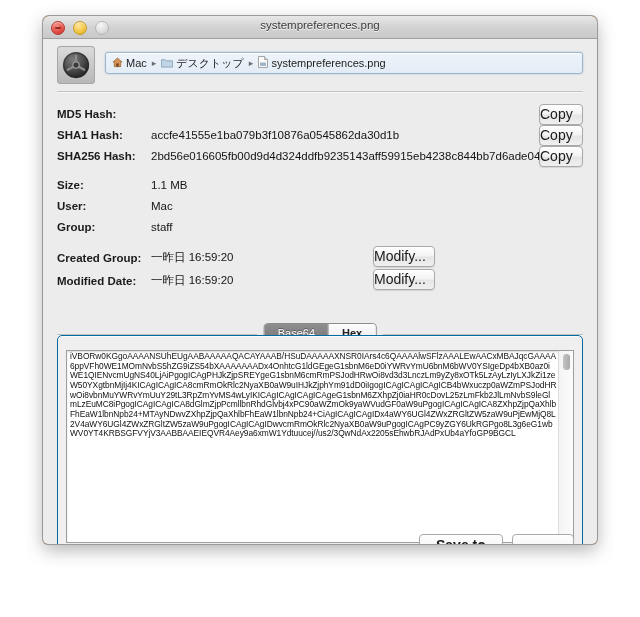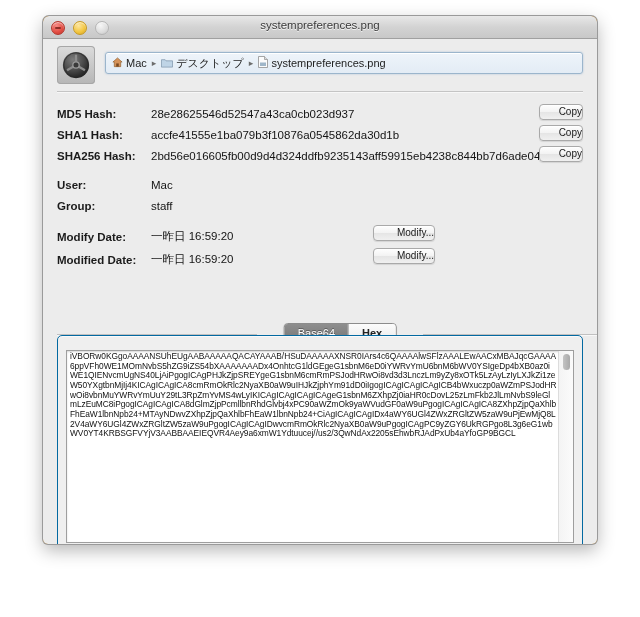--- a/index.html
+++ b/index.html
@@ -167,29 +167,29 @@
     color: #1b1b1b;
   }
   .val {
     position: absolute;
     left: 108px;
     font-size: 11.5px;
     color: #141414;
   }
   .btn {
     font-family: "Liberation Sans", sans-serif;
-    font-size: 10px;
+    font-size: 14px;
     color: #1a1a1a;
     background: linear-gradient(to bottom, #fefefe 0%, #f3f3f3 48%, #e5e5e5 52%, #f0f0f0 100%);
     border: 1px solid #a9a9a9;
     border-radius: 4px;
     box-shadow: 0 1px 1px rgba(0,0,0,0.10), inset 0 1px 0 #ffffff;
     padding: 1px 0 2px;
     cursor: default;
-    text-align: right;
+    text-align: left;
   }
   .copy-btn {
     position: absolute;
     right: 14px;
     width: 44px;
     top: 1px;
   }
   .modify-btn {
     position: absolute;
     left: 330px;
@@ -197,21 +197,20 @@
     top: 0px;
   }
 
   
   #tabbar {
     position: absolute;
     left: 0;
     top: 284px;
     width: 100%;
     height: 22px;
-    padding-left: 40px;
   }
   #tab-line-l, #tab-line-r {
     position: absolute;
     top: 11px;
     height: 1px;
     background: #c0c0c0;
     box-shadow: 0 1px 0 #f8f8f8;
   }
   #tab-line-l { left: 14px; width: 200px; }
   #tab-line-r { right: 14px; width: 200px; }
@@ -382,53 +381,56 @@
         </span>
       </div>
     </div>
 
     <div class="hr" style="top:52px;"></div>
 
     <div id="info">
 
       <div class="row" style="height:21px;">
         <span class="lbl">MD5 Hash:</span>
-        <span class="val">28e28625546d52547a43ca0cb023d937</span>
         <button class="btn copy-btn">Copy</button>
       </div>
 
       <div class="row" style="height:21px;">
         <span class="lbl">SHA1 Hash:</span>
         <span class="val">accfe41555e1ba079b3f10876a0545862da30d1b</span>
         <button class="btn copy-btn">Copy</button>
       </div>
 
       <div class="row" style="height:21px;">
         <span class="lbl">SHA256 Hash:</span>
         <span class="val">2bd56e016605fb00d9d4d324ddfb9235143aff59915eb4238c844bb7d6ade046</span>
         <button class="btn copy-btn">Copy</button>
       </div>
 
       <div style="height:8px;"></div>
 
+      <div class="row" style="height:21px;">
+        <span class="lbl">Size:</span>
+        <span class="val">1.1 MB</span>
+      </div>
 
       <div class="row" style="height:21px;">
         <span class="lbl">User:</span>
         <span class="val">Mac</span>
       </div>
 
       <div class="row" style="height:21px;">
         <span class="lbl">Group:</span>
         <span class="val">staff</span>
       </div>
 
       <div style="height:9px;"></div>
 
       <div class="row" style="height:23px;">
-        <span class="lbl">Modify Date:</span>
+        <span class="lbl">Created Group:</span>
         <span class="val">一昨日 16:59:20</span>
         <button class="btn modify-btn">Modify...</button>
       </div>
 
       <div class="row" style="height:23px;">
         <span class="lbl">Modified Date:</span>
         <span class="val">一昨日 16:59:20</span>
         <button class="btn modify-btn">Modify...</button>
       </div>
     </div>

